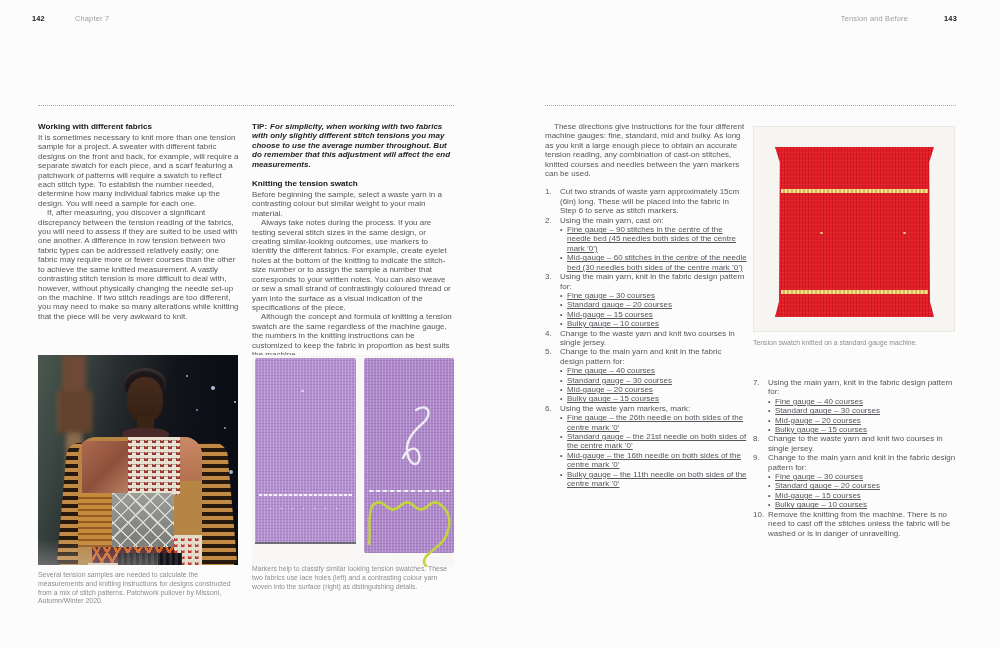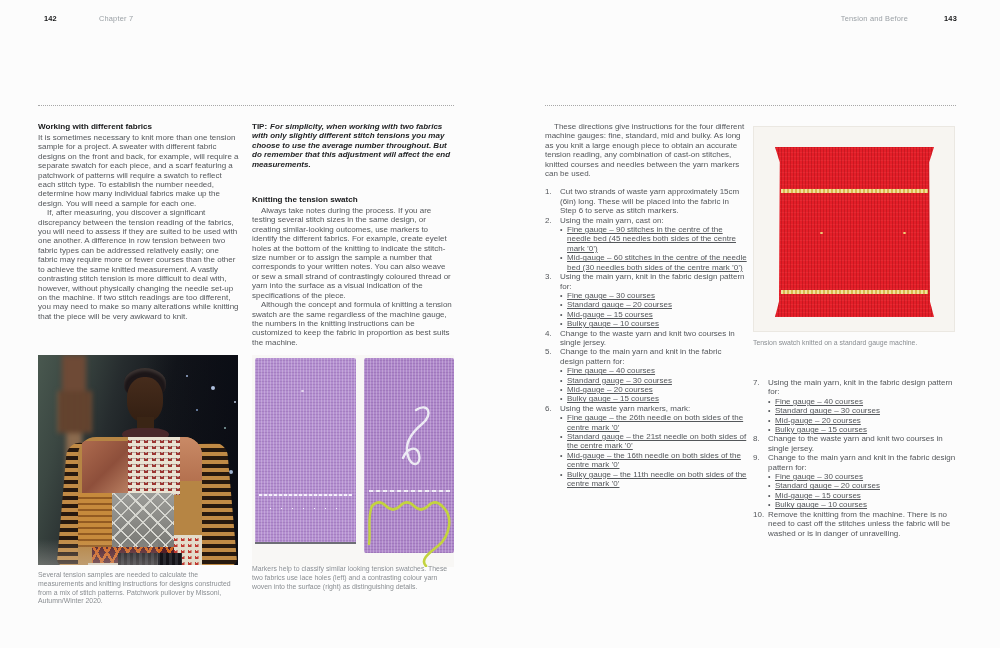--- a/index.html
+++ b/index.html
@@ -12,21 +12,21 @@
   
   .runhead{top:14px;font-size:7.4px;letter-spacing:.2px;display:flex;align-items:baseline;}
   .pagenum{font-weight:bold;color:#151617;}
   .runlabel{color:#9aa0a5;}
   .rule{border-top:1px dotted #a8a8a8;height:0;top:105px;}
   
   .col{font-size:8px;line-height:9.4px;}
   .col p{margin:0;}
   .col p.ind{text-indent:9px;}
   h3.bhead{margin:0 0 1px 0;font-size:8.1px;line-height:10px;color:#17181a;font-weight:bold;}
-  .tipblock{color:#232426;font-weight:bold;font-style:italic;margin-bottom:26px;}
+  .tipblock{color:#232426;font-weight:bold;font-style:italic;margin-bottom:10px;}
   .tipblock .tip-label{font-style:normal;margin-right:3px;}
   .caption{font-size:6.9px;line-height:8.8px;color:#8a8e92;}
   
   .steps{margin-top:9px;}
   .step{display:flex;}
   .step-num{flex:none;width:15px;color:#54575b;}
   .step-body{flex:1;min-width:0;}
   .bullet{display:flex;}
   .bullet .bg{flex:none;width:7px;font-size:7px;line-height:9.4px;}
   .bullet .bt{flex:1;text-decoration:underline;}
@@ -100,21 +100,21 @@
     repeating-linear-gradient(0deg,rgba(255,120,120,.12) 0 1px,transparent 1px 4px);
     clip-path:polygon(0 0,100% 0,97% 9%,97.5% 91%,100% 100%,0 100%,2.5% 91%,3% 9%);
     box-shadow:0 2px 3px rgba(120,100,80,.25);}
   .ystripe{left:4%;width:92%;height:4px;
     background:repeating-linear-gradient(90deg,#f1e09a 0 2px,#d9b94f 2px 4px);}
   .ydot{width:3px;height:2px;background:#eed77b;border-radius:50%;}
 </style>
 </head>
 <body>
 
-<div class="abs runhead" style="left:44px;gap:12px;">
+<div class="abs runhead" style="left:32px;">
   <span class="pagenum">142</span>
   <span class="runlabel" style="margin-left:30px;">Chapter 7</span>
 </div>
 <div class="abs runhead" style="left:545px;width:412px;justify-content:flex-end;">
   <span class="runlabel">Tension and Before</span>
   <span class="pagenum" style="margin-left:36px;text-align:right;">143</span>
 </div>
 
 <div class="abs rule" style="left:38px;width:416px;"></div>
 <div class="abs rule" style="left:545px;width:411px;"></div>
@@ -123,20 +123,21 @@
   <h3 class="bhead">Working with different fabrics</h3>
   <p>It is sometimes necessary to knit more than one tension sample for a project. A sweater with different fabric designs on the front and back, for example, will require a separate swatch for each piece, and a scarf featuring a patchwork of patterns will require a swatch to reflect each stitch type. To establish the number needed, determine how many individual fabrics make up the design. You will need a sample for each one.</p>
   <p class="ind">If, after measuring, you discover a significant discrepancy between the tension reading of the fabrics, you will need to assess if they are suited to be used with one another. A difference in row tension between two fabric types can be addressed relatively easily; one fabric may require more or fewer courses than the other to achieve the same knitted measurement. A vastly contrasting stitch tension is more difficult to deal with, however, without physically changing the needle set-up on the machine. If two stitch readings are too different, you may need to make so many alterations while knitting that the piece will be very awkward to knit.</p>
 </div>
 
 <div class="abs col" style="left:252px;top:122px;width:202px;">
   <div class="tipblock">
     <span class="tip-label">TIP:</span><span>For simplicity, when working with two fabrics with only slightly different stitch tensions you may choose to use the average number throughout. But do remember that this adjustment will affect the end measurements.</span>
   </div>
   <h3 class="bhead">Knitting the tension swatch</h3>
+  <p>Before beginning the sample, select a waste yarn in a contrasting colour but similar weight to your main material.</p>
   <p class="ind">Always take notes during the process. If you are testing several stitch sizes in the same design, or creating similar-looking outcomes, use markers to identify the different fabrics. For example, create eyelet holes at the bottom of the knitting to indicate the stitch-size number or to assign the sample a number that corresponds to your written notes. You can also weave or sew a small strand of contrastingly coloured thread or yarn into the surface as a visual indication of the specifications of the piece.</p>
   <p class="ind">Although the concept and formula of knitting a tension swatch are the same regardless of the machine gauge, the numbers in the knitting instructions can be customized to keep the fabric in proportion as best suits the machine.</p>
 </div>
 
 <div class="abs photo1">
   <div class="abs crowd"></div>
   <div class="abs lightdot" style="right:50px;top:20px;"></div>
   <div class="abs bgmodel">
     <div class="abs bgm-top"></div>
     <div class="abs bgm-skirt"></div>

